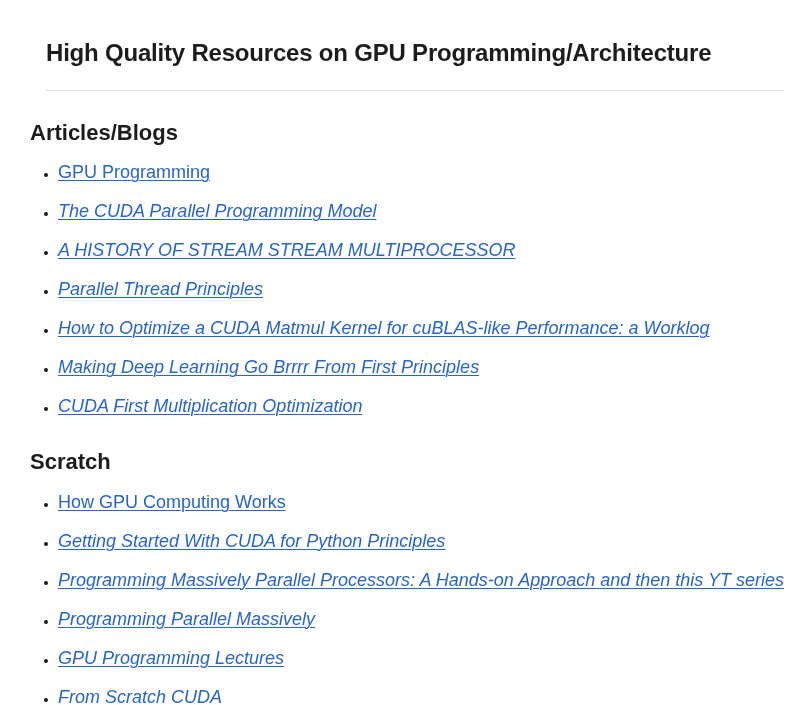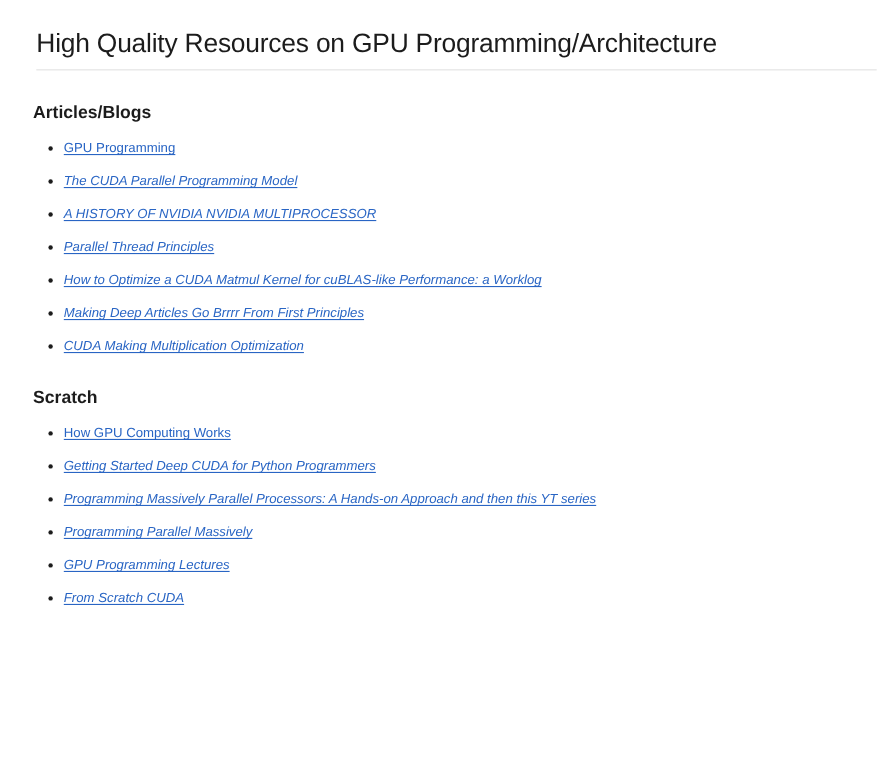--- a/index.html
+++ b/index.html
@@ -10,43 +10,43 @@
   }
   .doc {
     width: 800px;
     height: 705px;
     box-sizing: border-box;
     padding: 22px 0 0 30px;
     overflow: hidden;
     background: #ffffff;
   }
   h1.page-title {
-    margin: 3px;
-    padding: 0 0 8px 0;
+    margin: 16px;
+    padding: 0 0 22px 0;
     font-size: 24px;
-    font-weight: 400;
+    font-weight: 700;
     letter-spacing: -0.2px;
     color: #1c1c1c;
     border-bottom: 1px solid #e1e1e1;
     line-height: 1.25;
   }
   h2.section-heading {
     margin: 29px 0 13px 0;
-    font-size: 16px;
+    font-size: 22px;
     font-weight: 600;
     color: #1c1c1c;
     line-height: 1.2;
   }
   ul.link-list {
     margin: 0 0 0 0;
     padding: 0 0 0 28px;
     list-style: disc;
   }
   ul.link-list li {
-    font-size: 12px;
+    font-size: 18px;
     line-height: 1.5;
     color: #1c1c1c;
   }
   ul.link-list li::marker {
     color: #1c1c1c;
     font-size: 12px;
   }
   ul.link-list li + li {
     margin-top: 12px;
     font-style: italic;
@@ -64,34 +64,34 @@
 
 <div class="doc">
 
   <h1 class="page-title">High Quality Resources on GPU Programming/Architecture</h1>
 
   <section>
     <h2 class="section-heading">Articles/Blogs</h2>
     <ul class="link-list">
       <li><a href="#">GPU Programming</a></li>
       <li><a href="#">The CUDA Parallel Programming Model</a></li>
-      <li><a href="#">A HISTORY OF NVIDIA NVIDIA MULTIPROCESSOR</a></li>
+      <li><a href="#">A HISTORY OF STREAM STREAM MULTIPROCESSOR</a></li>
       <li><a href="#">Parallel Thread Principles</a></li>
       <li><a href="#">How to Optimize a CUDA Matmul Kernel for cuBLAS-like Performance: a Worklog</a></li>
-      <li><a href="#">Making Deep Articles Go Brrrr From First Principles</a></li>
-      <li><a href="#">CUDA Making Multiplication Optimization</a></li>
+      <li><a href="#">Making Deep Learning Go Brrrr From First Principles</a></li>
+      <li><a href="#">CUDA First Multiplication Optimization</a></li>
     </ul>
   </section>
 
 
   <section>
     <h2 class="section-heading">Scratch</h2>
     <ul class="link-list">
       <li><a href="#">How GPU Computing Works</a></li>
-      <li><a href="#">Getting Started Deep CUDA for Python Programmers</a></li>
+      <li><a href="#">Getting Started With CUDA for Python Principles</a></li>
       <li><a href="#">Programming Massively Parallel Processors: A Hands-on Approach and then this YT series</a></li>
       <li><a href="#">Programming Parallel Massively</a></li>
       <li><a href="#">GPU Programming Lectures</a></li>
       <li><a href="#">From Scratch CUDA</a></li>
     </ul>
   </section>
 
 
 </div>
 

